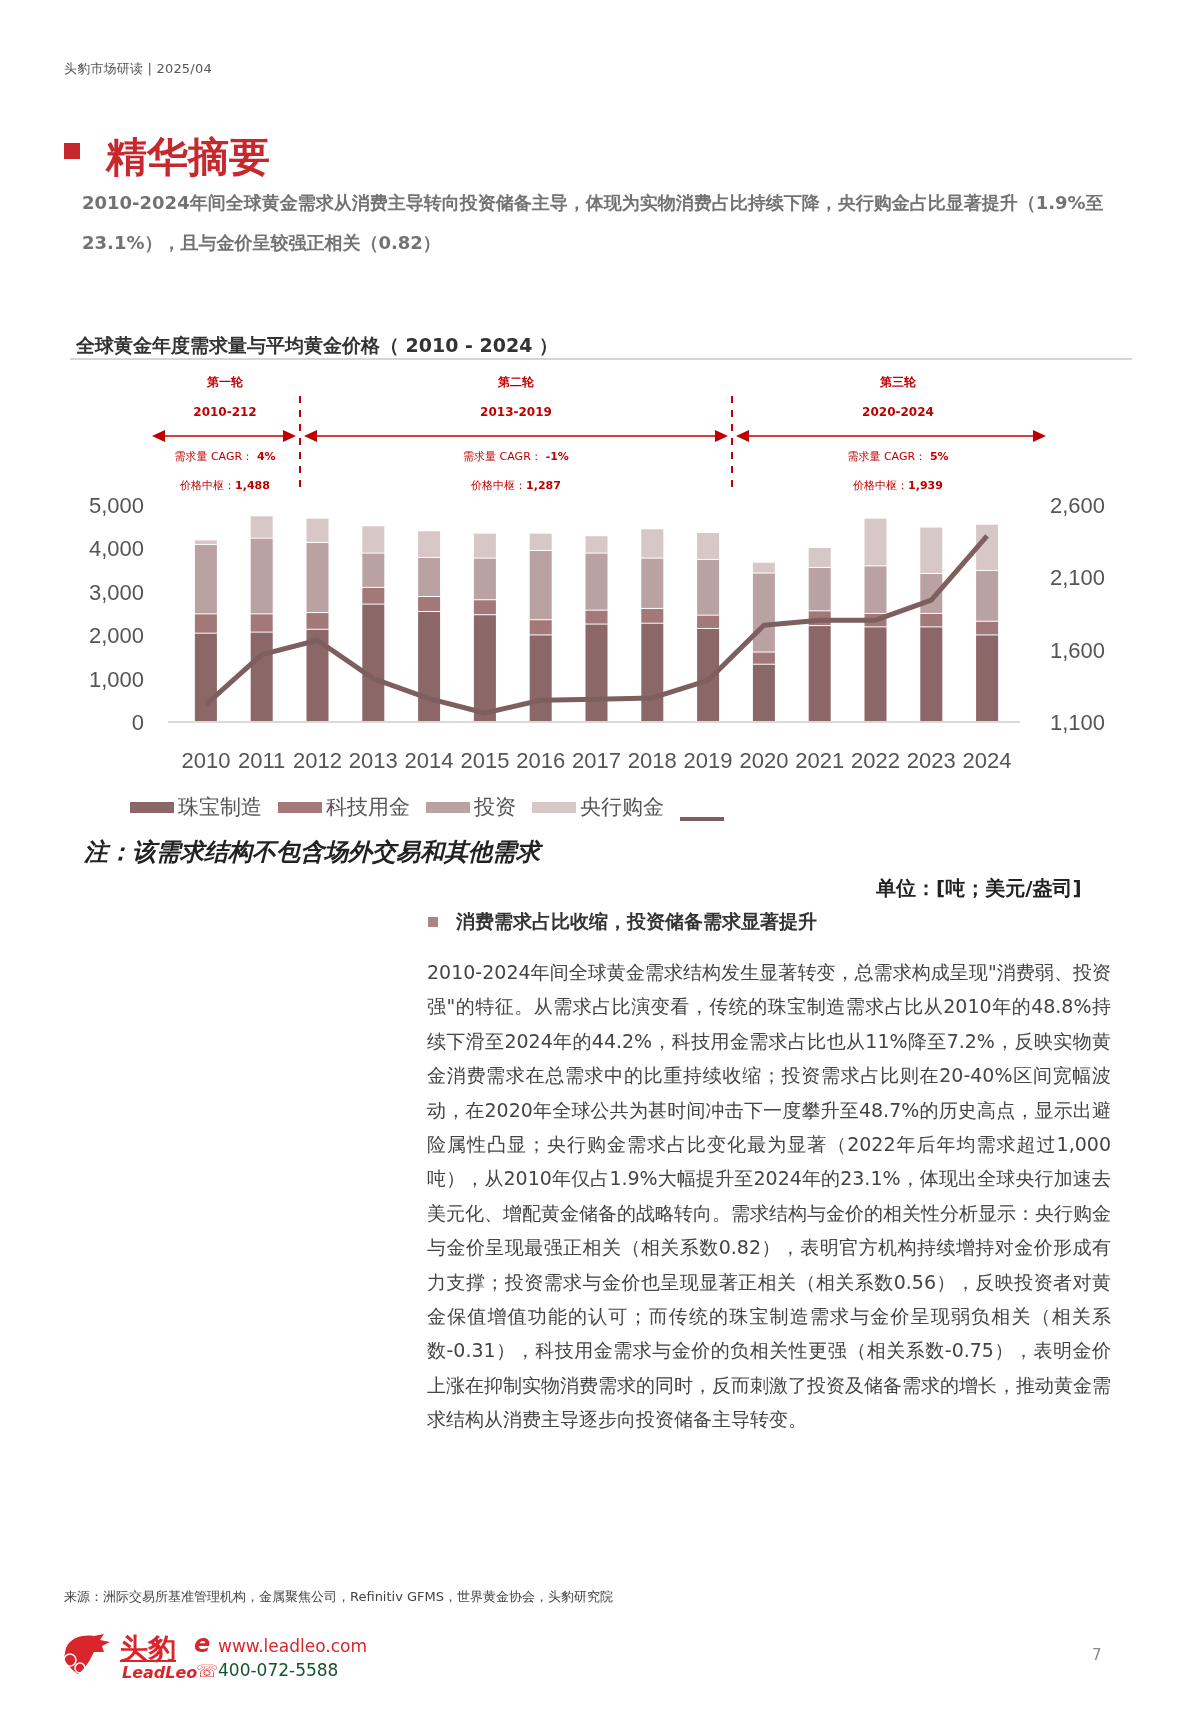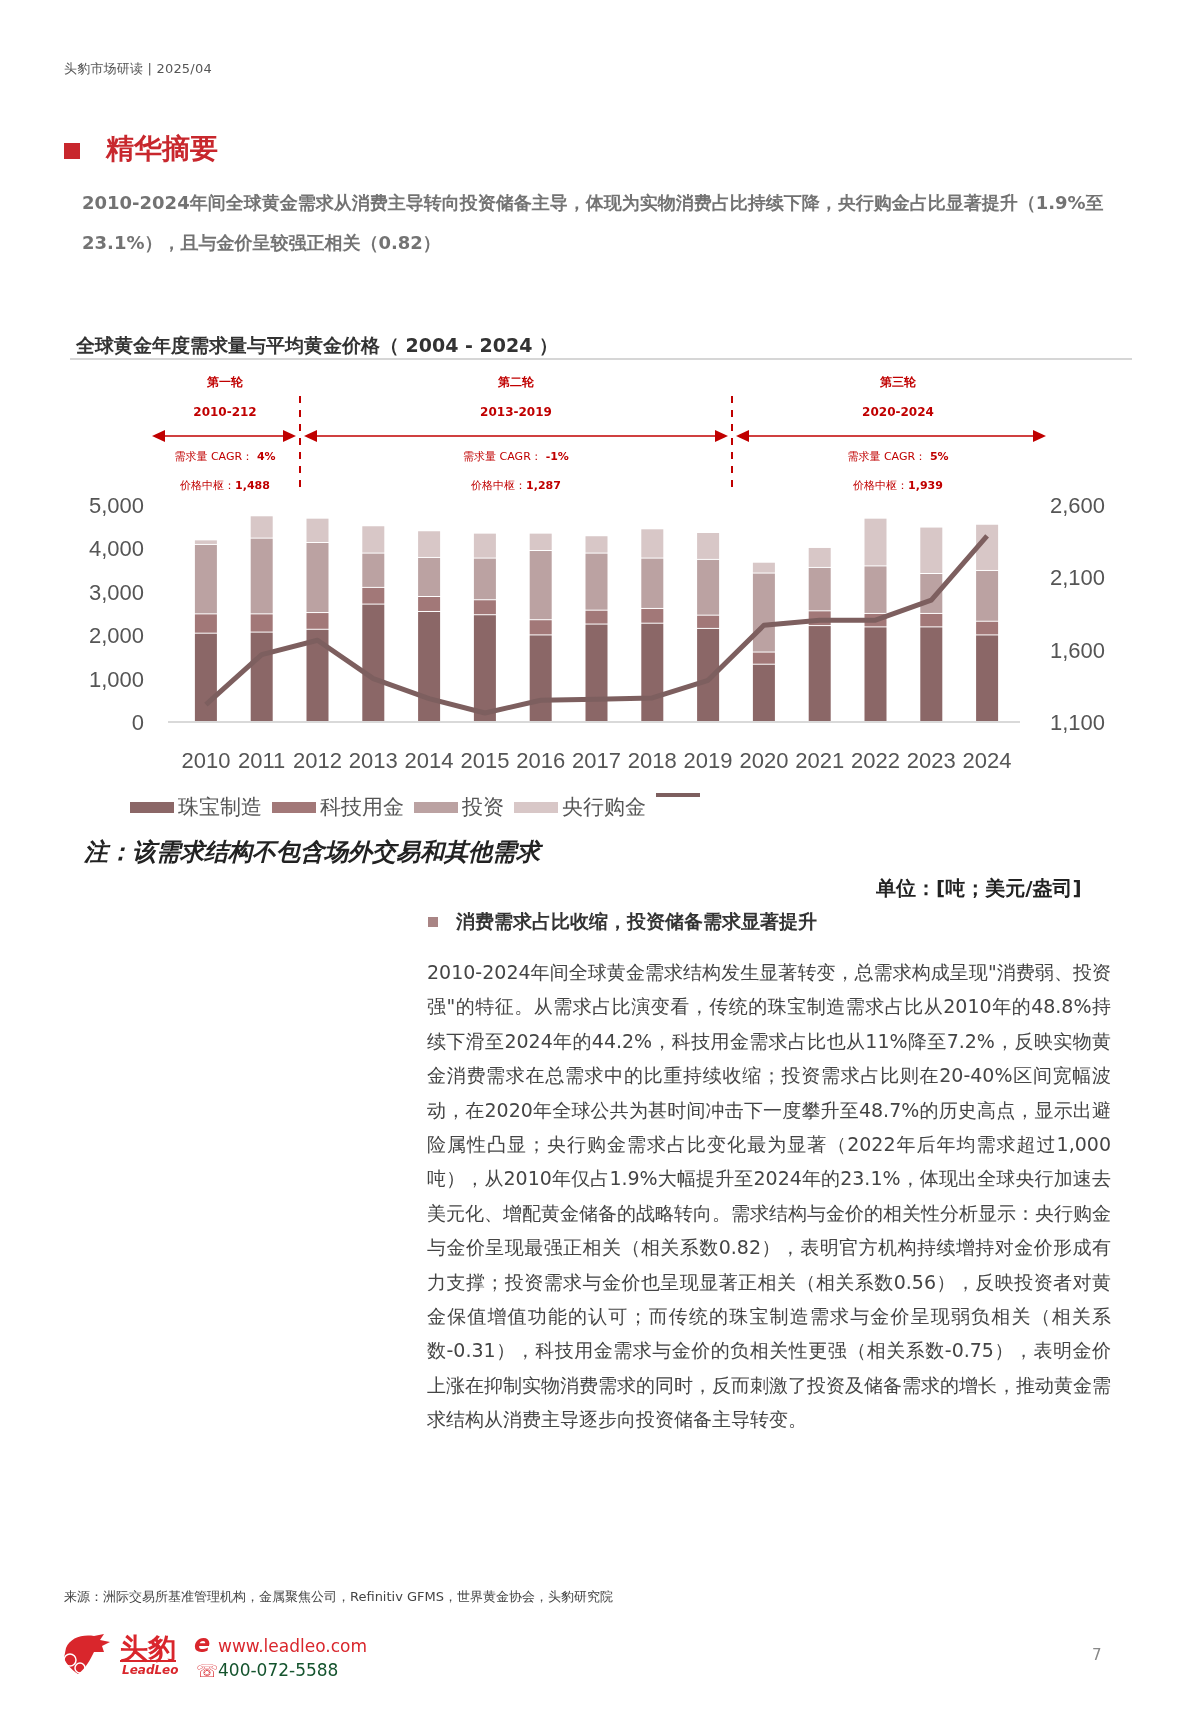--- a/index.html
+++ b/index.html
@@ -1,54 +1,54 @@
 <!DOCTYPE html>
 <html><head>
 <meta charset="utf-8">
 <style>
   * { box-sizing: border-box; margin: 0; padding: 0; }
   html, body { width: 1200px; height: 1735px; background: #ffffff; overflow: hidden; }
   body { position: relative; font-family: "DejaVu Sans", "Liberation Sans", sans-serif; color: #3a3a3a; }
   .abs { position: absolute; }
   .topline { left: 64px; top: 60px; font-size: 13px; color: #555; letter-spacing: 0.2px; }
   .sec-square { left: 64px; top: 143px; width: 16px; height: 16px; background: #c8272d; }
-  .sec-title { left: 106px; top: 130px; font-size: 28px; font-weight: bold; color: #c8272d; }
+  .sec-title { left: 106px; top: 130px; font-size: 41px; font-weight: bold; color: #c8272d; }
   .summary { left: 82px; top: 183px; width: 1060px; font-size: 18px; line-height: 40px; font-weight: bold; color: #737373; }
   .chart-title { left: 76px; top: 333px; font-size: 19px; font-weight: bold; color: #333; }
   .chart-title-rule { left: 70px; top: 358px; width: 1062px; height: 2px; background: #d6d6d6; }
   .chart-svg { left: 0; top: 360px; }
-  .legend { left: 130px; top: 793px; display: flex; align-items: flex-start; font-size: 21px; color: #555; gap: 2px; font-family: Liberation Serif, serif; }
+  .legend { left: 130px; top: 793px; display: flex; align-items: flex-end; font-size: 21px; color: #555; gap: 8px; font-family: Liberation Serif, serif; }
   .legend-item { display: flex; align-items: center; margin-right: 8px; }
   .swatch { width: 44px; height: 11px; margin-right: 4px; }
   .swatch-line { width: 44px; height: 4px; margin-right: 4px; }
   .note { left: 84px; top: 836px; font-size: 24px; font-weight: bold; font-style: italic; color: #222; }
   .unit { left: 876px; top: 836px; font-size: 20px; font-weight: bold; color: #222; margin-top: 39px; }
   .sub-square { left: 428px; top: 917px; width: 10px; height: 10px; background: #a98585; }
   .sub-title { left: 456px; top: 909px; font-size: 19px; font-weight: bold; color: #333; }
   .body-text { left: 427px; top: 955px; width: 684px; font-size: 19px; line-height: 34.4px; color: #444; text-align: justify; }
   .source { left: 64px; top: 1588px; font-size: 13px; color: #444; }
   .logo { left: 60px; top: 1630px; width: 56px; height: 48px; }
   .logo-cn { left: 120px; top: 1630px; font-size: 28px; font-weight: bold; color: #d9262c; text-decoration: underline; }
-  .logo-en { left: 122px; top: 1663px; font-size: 12px; font-weight: bold; font-style: italic; color: #d9262c; }
+  .logo-en { left: 122px; top: 1663px; font-size: 16px; font-weight: bold; font-style: italic; color: #d9262c; }
   .e-icon { left: 194px; top: 1630px; font-size: 24px; font-weight: bold; font-style: italic; color: #d9262c; }
   .web { left: 218px; top: 1636px; font-size: 17px; color: #d9262c; }
   .phone-icon { left: 196px; top: 1660px; font-size: 18px; color: #d9262c; }
   .phone { left: 218px; top: 1660px; font-size: 17px; color: #14532d; }
   .pagenum { left: 1092px; top: 1646px; font-size: 15px; color: #888; }
 </style>
 </head>
 <body>
 
 <div class="abs topline">头豹市场研读 | 2025/04</div>
 
 <div class="abs sec-square"></div>
 <div class="abs sec-title">精华摘要</div>
 <div class="abs summary">2010-2024年间全球黄金需求从消费主导转向投资储备主导，体现为实物消费占比持续下降，央行购金占比显著提升（1.9%至23.1%），且与金价呈较强正相关（0.82）</div>
 
-<div class="abs chart-title">全球黄金年度需求量与平均黄金价格（ 2004 - 2024 ）</div>
+<div class="abs chart-title">全球黄金年度需求量与平均黄金价格（ 2010 - 2024 ）</div>
 <div class="abs chart-title-rule"></div>
 
 <svg class="abs chart-svg" id="chart" width="1200" height="430" viewBox="0 360 1200 430">
     <text x="144" y="730" text-anchor="end" font-size="22" fill="#555" font-family="Liberation Sans, sans-serif">0</text>
     <text x="144" y="686.6" text-anchor="end" font-size="22" fill="#555" font-family="Liberation Sans, sans-serif">1,000</text>
     <text x="144" y="643.2" text-anchor="end" font-size="22" fill="#555" font-family="Liberation Sans, sans-serif">2,000</text>
     <text x="144" y="599.8" text-anchor="end" font-size="22" fill="#555" font-family="Liberation Sans, sans-serif">3,000</text>
     <text x="144" y="556.4" text-anchor="end" font-size="22" fill="#555" font-family="Liberation Sans, sans-serif">4,000</text>
     <text x="144" y="513" text-anchor="end" font-size="22" fill="#555" font-family="Liberation Sans, sans-serif">5,000</text>
     <text x="1050" y="730" text-anchor="start" font-size="22" fill="#555" font-family="Liberation Sans, sans-serif">1,100</text>

